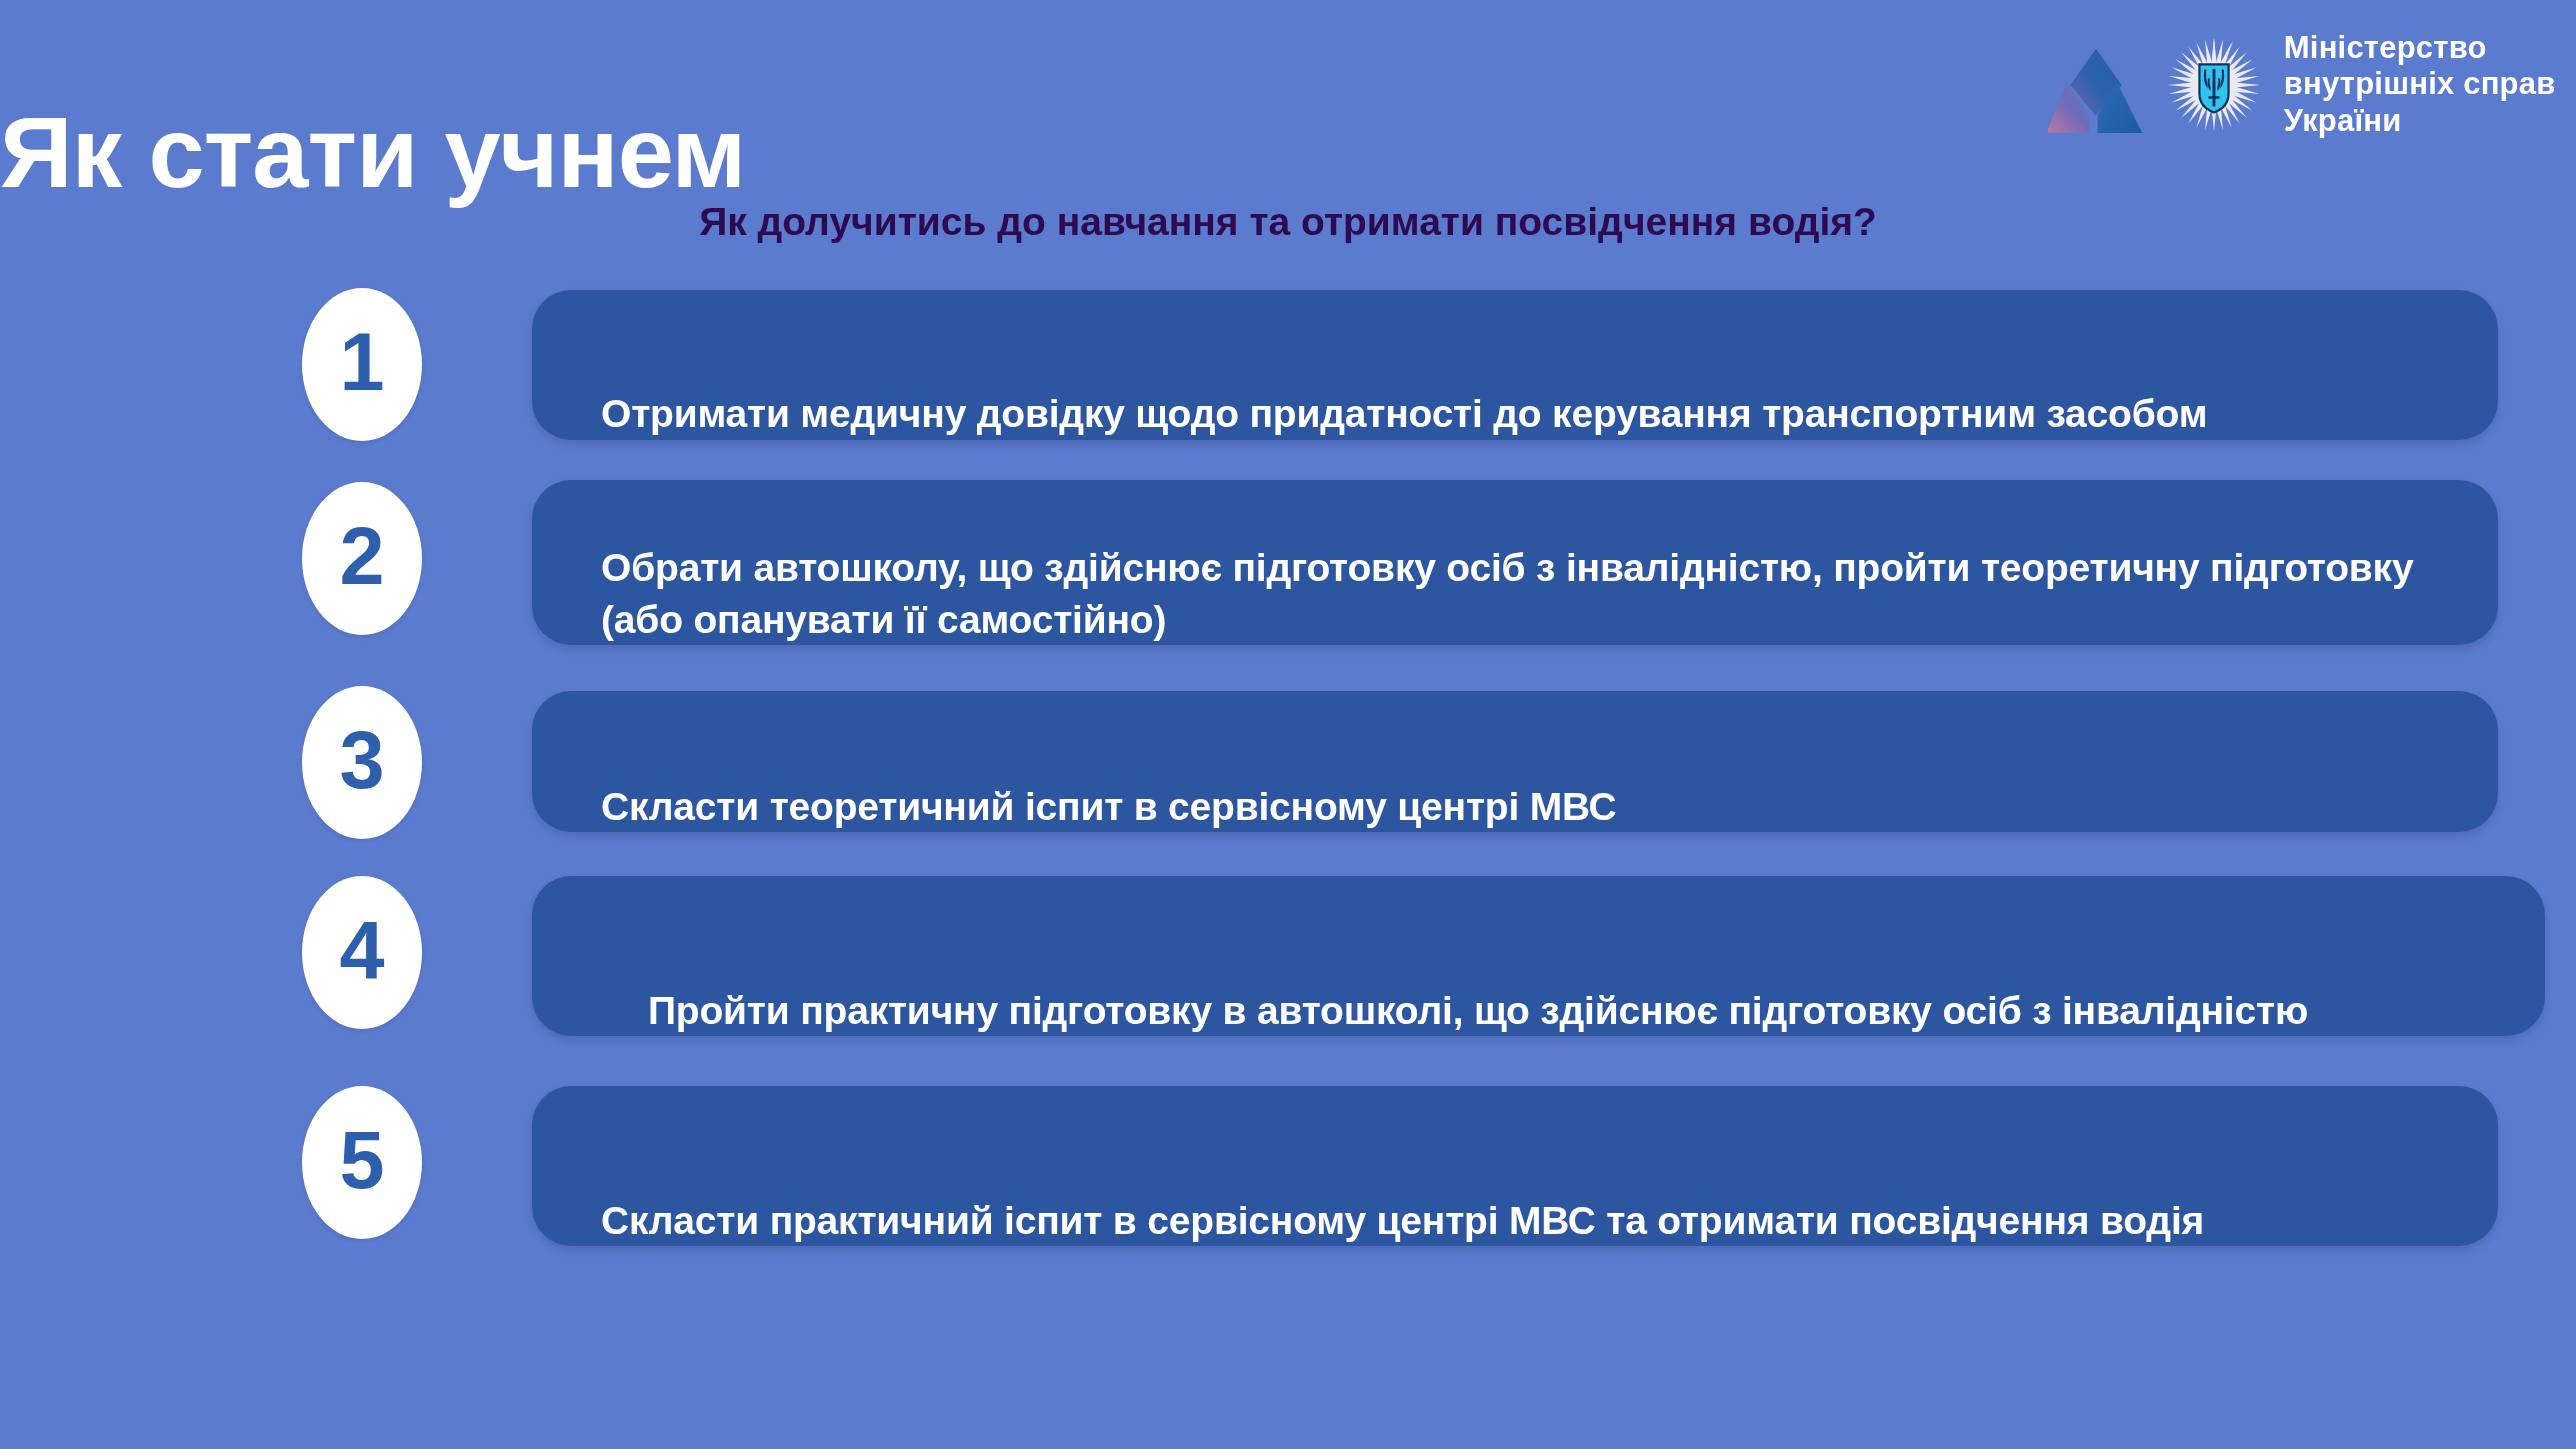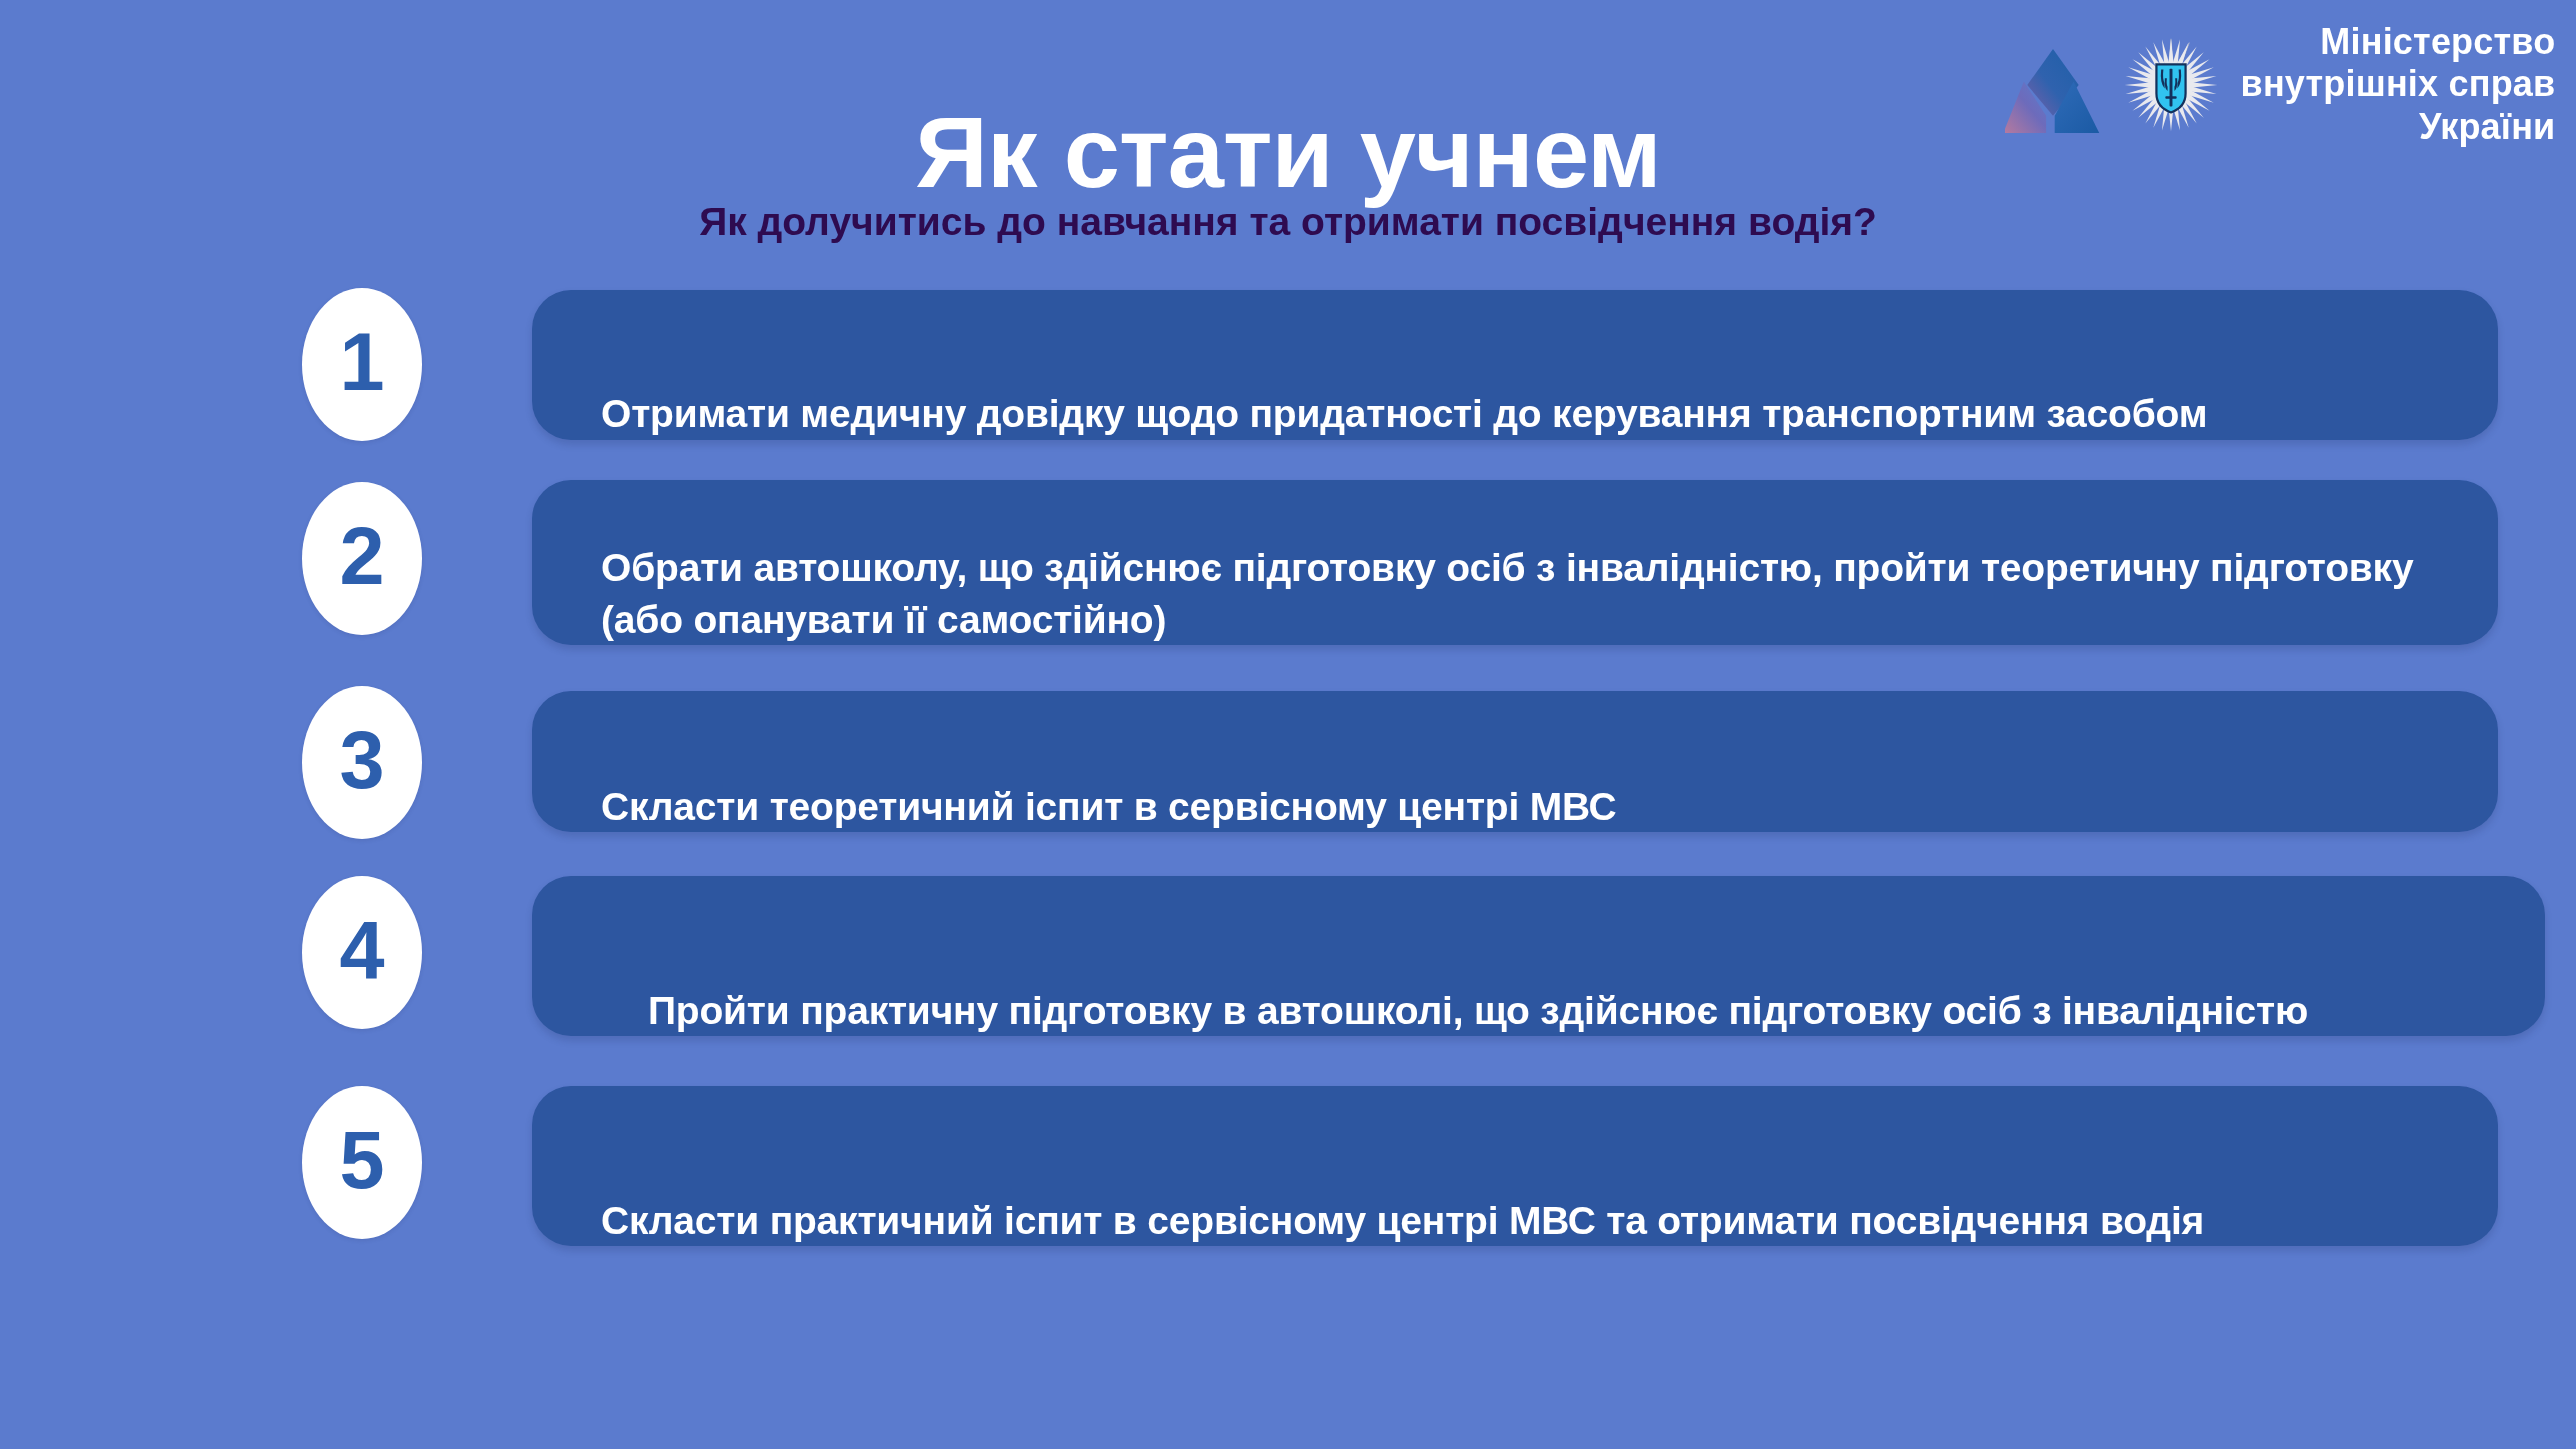--- a/index.html
+++ b/index.html
@@ -18,21 +18,21 @@
     background: #5B7BCE;
     overflow: hidden;
   }
 
   
   #page-title {
     position: absolute;
     top: 31px;
     left: 0;
     width: 2576px;
-    text-align: center;
+    text-align: left;
     color: #FFFFFF;
     font-size: 101px;
     font-weight: bold;
     letter-spacing: -0.9px;
     line-height: 1.05;
     white-space: nowrap;
   }
   #page-subtitle {
     position: absolute;
     top: 200px;
@@ -53,26 +53,25 @@
     right: 20.6px;
     display: flex;
     align-items: center;
     gap: 22px;
     height: 103px;
   }
   .brand-mark { width: 96px; height: 96px; display:block; }
   .brand-emblem { width: 96px; height: 96px; display:block; }
   #ministry-name {
     color: #FFFFFF;
-    font-size: 36px;
+    font-size: 31px;
     font-weight: bold;
     line-height: 1.17;
     letter-spacing: 0.2px;
     white-space: pre-line;
-    text-align: right;
   }
 
   
   #steps {
     position: absolute;
     left: 0;
     top: 283px;
     width: 2576px;
   }
   .step-row {

